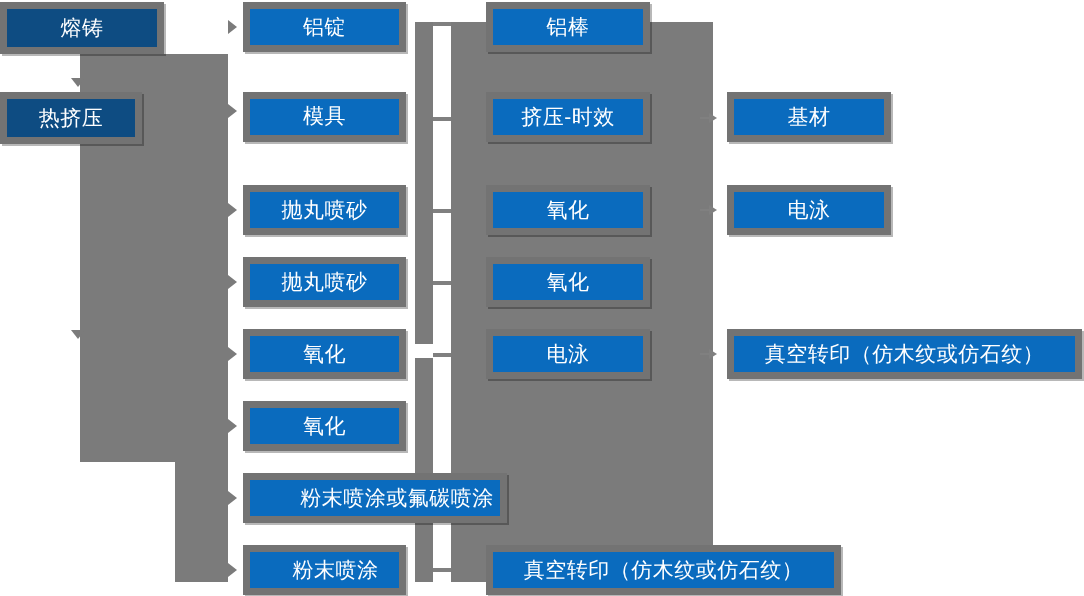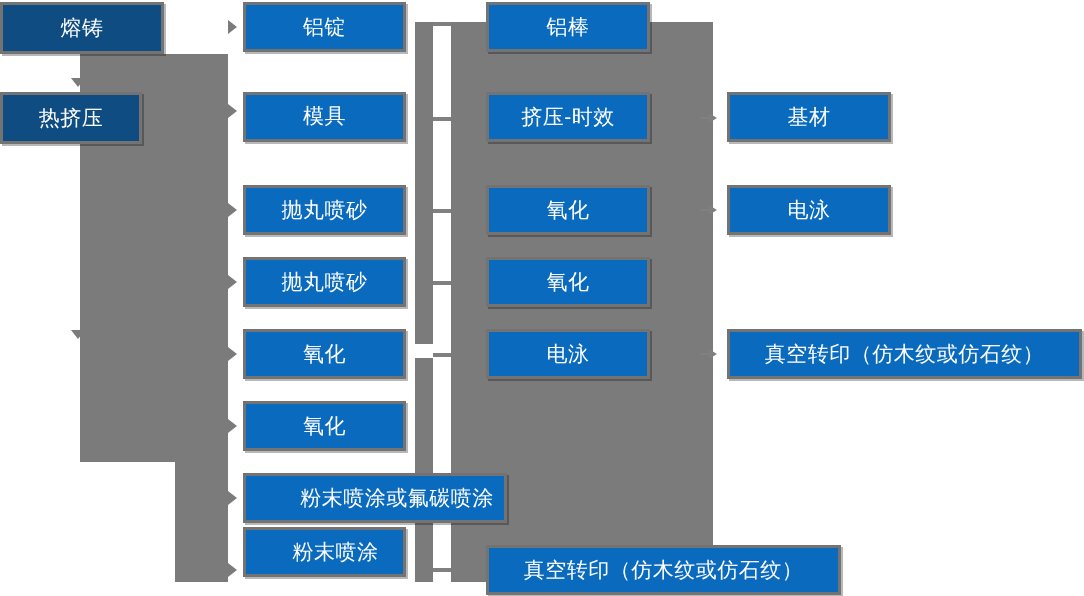--- a/index.html
+++ b/index.html
@@ -56,21 +56,21 @@
   }
 
   
   .box {
     position: absolute;
     box-sizing: border-box;
     display: flex;
     align-items: center;
     justify-content: center;
     color: #ffffff;
-    border: 3px solid #737373;
+    border: 7px solid #737373;
     box-shadow: 2px 2px 0 rgba(0,0,0,0.28);
     font-size: 21px;
     line-height: 1.1;
     letter-spacing: 0.5px;
     white-space: nowrap;
     text-align: center;
   }
   .box.dark  { background: #0E4C82; }
   .box.light { background: #0A6BBE; }
 </style>
@@ -119,21 +119,21 @@
   <div class="box dark" style="left:0px; top:2px; width:164px; height:52px;">熔铸</div>
   <div class="box dark" style="left:0px; top:92px; width:142px; height:52px;">热挤压</div>
 
   <div class="box light" style="left:243px; top:2px; width:163px; height:50px;">铝锭</div>
   <div class="box light" style="left:243px; top:92px; width:163px; height:50px;font-family:Liberation Serif, serif;">模具</div>
   <div class="box light" style="left:243px; top:185px; width:163px; height:50px;">抛丸喷砂</div>
   <div class="box light" style="left:243px; top:257px; width:163px; height:50px;">抛丸喷砂</div>
   <div class="box light" style="left:243px; top:329px; width:163px; height:50px;">氧化</div>
   <div class="box light" style="left:243px; top:401px; width:163px; height:50px;">氧化</div>
   <div class="box light" style="left:243px; top:473px; width:264px; height:50px;padding-left:44px;">粉末喷涂或氟碳喷涂</div>
-  <div class="box light" style="left:243px; top:527px; width:163px; height:50px;padding-left:22px;">粉末喷涂</div>
+  <div class="box light" style="left:243px; top:545px; width:163px; height:50px;padding-left:22px;">粉末喷涂</div>
 
   <div class="box light" style="left:486px; top:2px; width:164px; height:50px;">铝棒</div>
   <div class="box light" style="left:486px; top:92px; width:164px; height:50px;">挤压-时效</div>
   <div class="box light" style="left:486px; top:185px; width:164px; height:50px;">氧化</div>
   <div class="box light" style="left:486px; top:257px; width:164px; height:50px;">氧化</div>
   <div class="box light" style="left:486px; top:329px; width:164px; height:50px;">电泳</div>
   <div class="box light" style="left:486px; top:545px; width:355px; height:50px;">真空转印（仿木纹或仿石纹）</div>
 
   <div class="box light" style="left:727px; top:92px; width:164px; height:50px;">基材</div>
   <div class="box light" style="left:727px; top:185px; width:164px; height:50px;">电泳</div>

